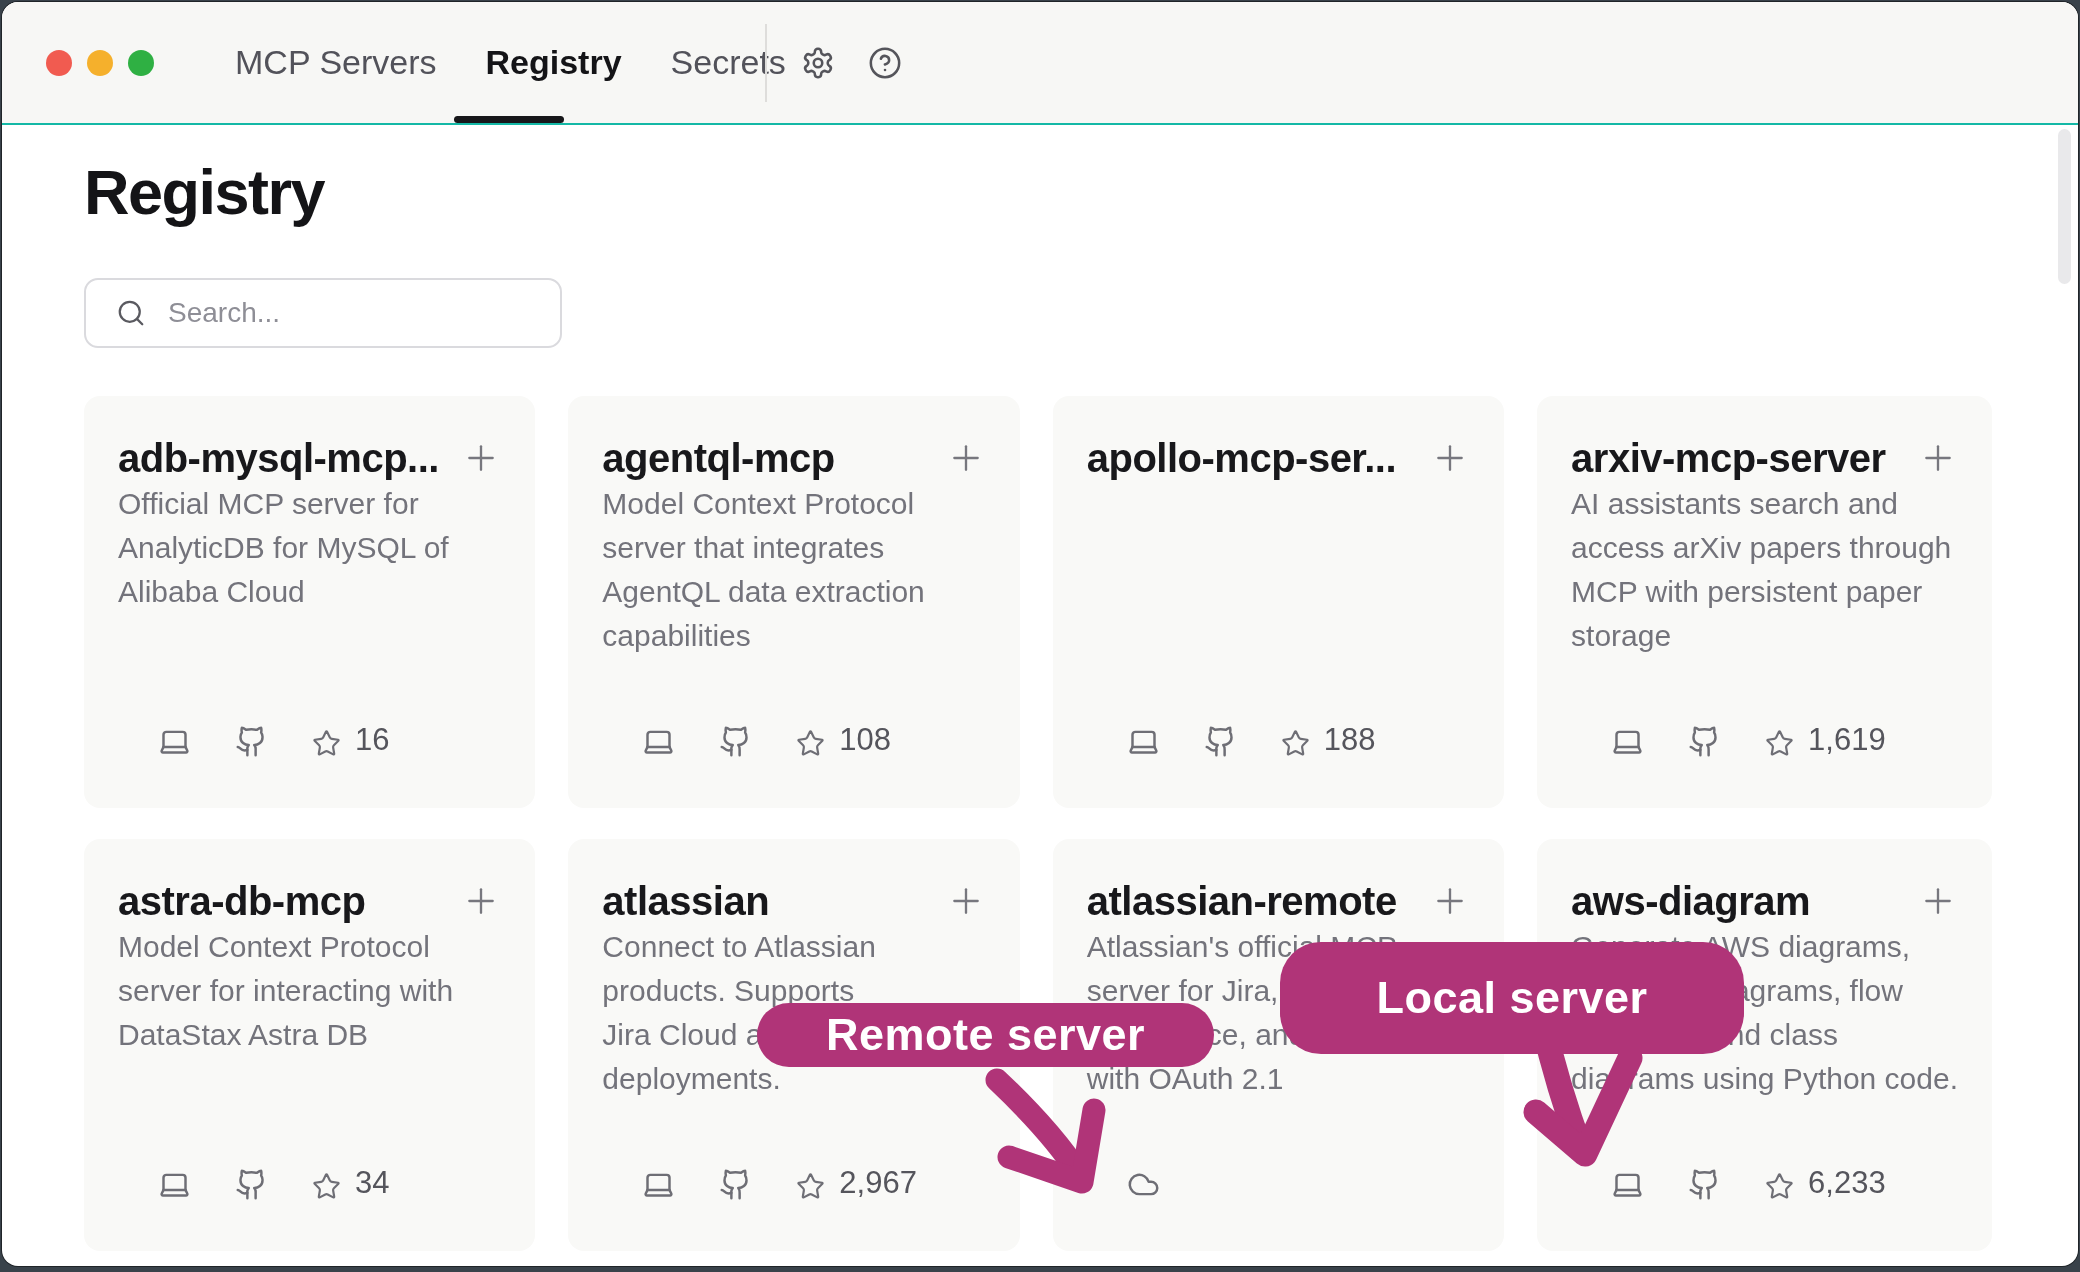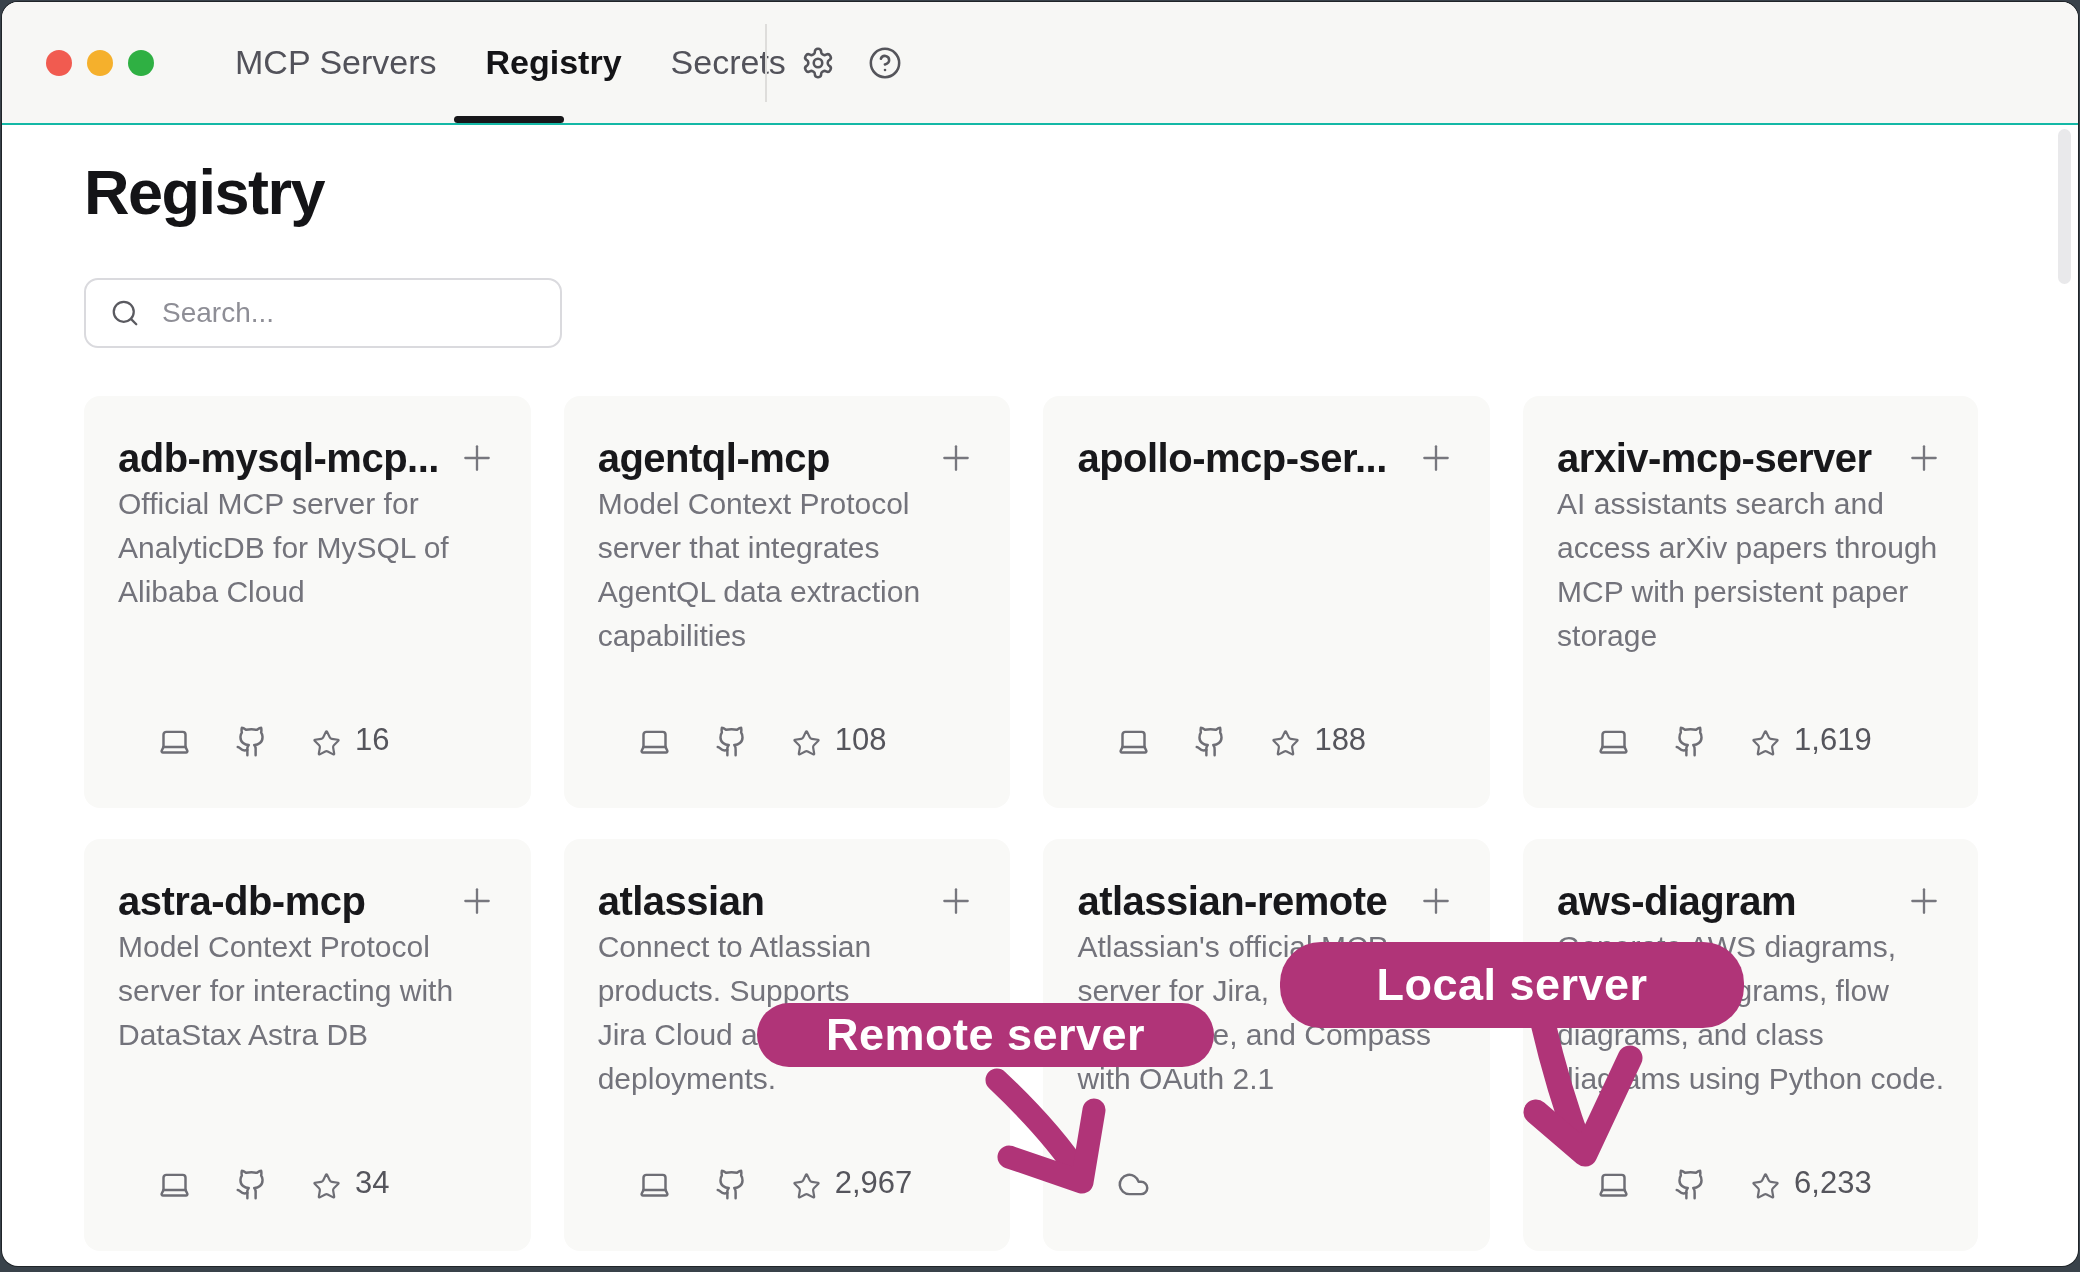--- a/index.html
+++ b/index.html
@@ -40,32 +40,32 @@
 
   
   .page-title {
     position:absolute; left:82px; top:152px;
     font-size:63px; line-height:76px; font-weight:700;
     letter-spacing:-1.5px; color:#141417;
   }
   .search-box {
     position:absolute; left:82px; top:276px; width:478px; height:70px;
     border:2px solid #dadade; border-radius:14px; background:#fff;
-    display:flex; align-items:center; padding-left:24px;
+    display:flex; align-items:center; padding-left:30px;
   }
   .search-box svg { width:30px; height:30px; color:#5a5a60; flex:0 0 auto; }
   .search-box input {
     border:none; outline:none; background:transparent;
     font-family:"Liberation Sans", sans-serif;
     font-size:28px; color:#333; margin-left:22px; width:360px;
   }
   .search-box input::placeholder { color:#8e8e96; }
 
   .grid {
-    position:absolute; left:82px; top:394px; right:100px;
+    position:absolute; left:82px; top:394px; right:86px;
     display:grid; grid-template-columns:repeat(4,1fr);
     grid-auto-rows:412px; column-gap:33px; row-gap:31px;
   }
   .card {
     background:#f9f9f7; border-radius:16px; position:relative;
     padding:38px 34px 0 34px;
   }
   .card-head { display:flex; justify-content:space-between; align-items:flex-start; }
   .server-name {
     font-size:40px; font-weight:700; color:#18181b; letter-spacing:-0.5px;
@@ -92,21 +92,21 @@
 
   
   .anno-svg { position:absolute; left:0; top:0; width:100%; height:100%; pointer-events:none; z-index:20; }
   .pill {
     position:absolute; z-index:21; background:var(--accent,#b03478);
     color:#ffffff; border-radius:41px;
     display:flex; align-items:center; justify-content:center;
     font-size:45px; font-weight:700; letter-spacing:0.5px;
   }
   .pill-remote { left:755px; top:1001px; width:457px; height:64px; }
-  .pill-local  { left:1278px; top:940px; width:464px; height:86px; }
+  .pill-local  { left:1278px; top:940px; width:464px; height:112px; }
   .arrow { stroke:var(--accent,#b03478); stroke-linecap:round; stroke-linejoin:round; fill:none; }
 </style>
 </head>
 <body>
 
 <div class="window" data-name="app-window">
 
   <div class="titlebar" data-name="titlebar">
     <div class="traffic-lights" data-name="traffic-lights">
       <span class="tl" data-name="close-button" style="background: rgb(241, 91, 80);"></span>

